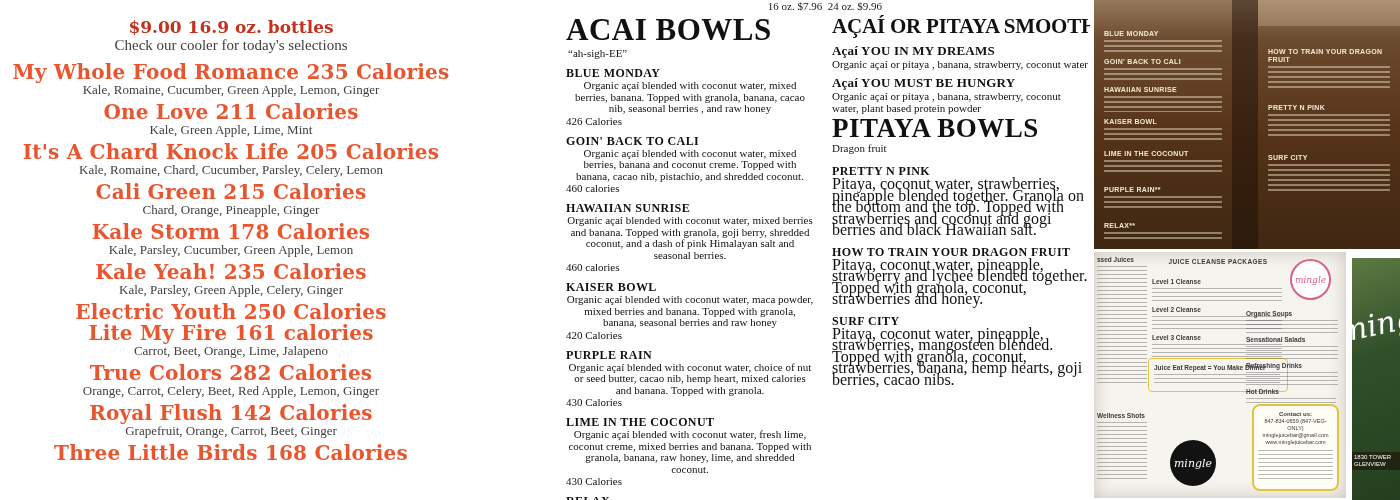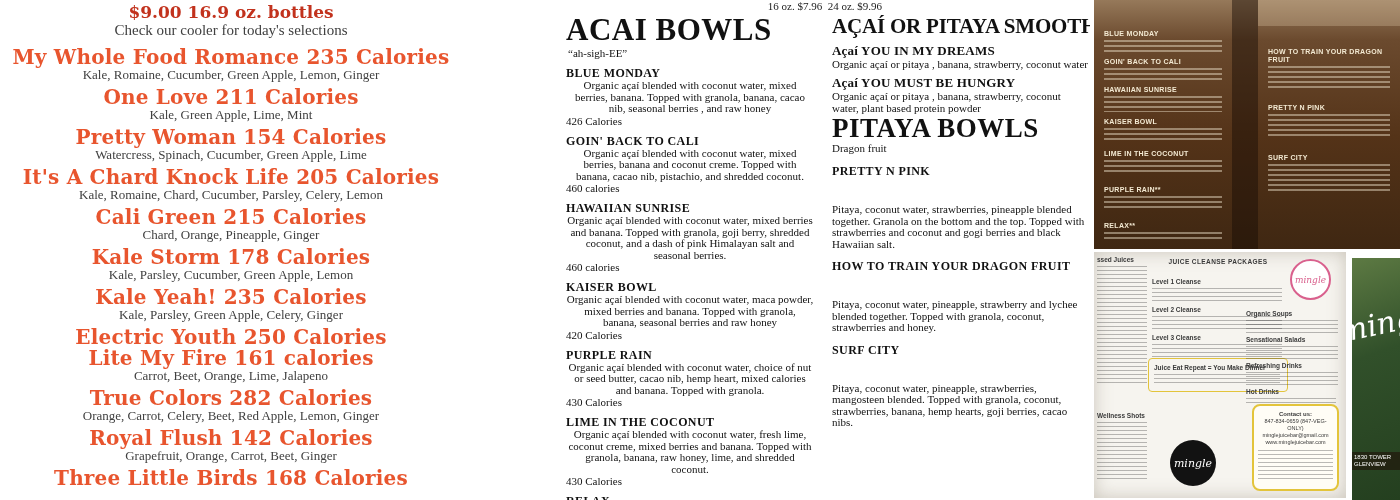--- a/index.html
+++ b/index.html
@@ -1,20 +1,20 @@
 <!DOCTYPE html>
 <html><head>
 <meta charset="utf-8">
 <style>
   * { margin:0; padding:0; box-sizing:border-box; }
   body { background:#888; font-family:"Liberation Serif", serif; }
   .page { position:relative; width:1400px; height:500px; background:#ffffff; overflow:hidden; margin:0 auto; }
 
   
-  .juice-col { position:absolute; left:0; top:0; width:462px; height:500px; text-align:center; overflow:hidden; padding-top:3px; }
+  .juice-col { position:absolute; left:0; top:0; width:462px; height:500px; text-align:center; overflow:hidden; padding-top:18px; }
   .juice-header-price { color:#c2321d; font-size:17px; font-weight:bold; font-family:"DejaVu Serif", serif; line-height:18px; }
   .juice-header-note { font-size:15px; color:#404040; line-height:18px; margin-bottom:8px; }
   .juice-name { color:#e8552e; font-size:20px; font-weight:bold; font-family:"DejaVu Serif", serif; line-height:21px; letter-spacing:0.2px; }
   .juice-desc { font-size:13px; color:#404040; line-height:14px; margin-bottom:5px; }
 
   
   .acai-col { position:absolute; left:566px; top:14px; width:248px; height:486px; overflow:hidden; color:#111; }
   .acai-title { font-size:31px; font-weight:bold; line-height:32px; letter-spacing:0.5px; }
   .acai-sub { font-size:11px; line-height:12px; margin:1px 0 6px 2px; }
   .bowl-name { font-size:12px; font-weight:bold; letter-spacing:0.4px; line-height:14px; margin-top:7px; }
@@ -24,21 +24,21 @@
   .prices-note { position:absolute; left:735px; top:0; width:180px; font-size:11px; line-height:12px; text-align:center; color:#222; }
 
   
   .smoothie-col { position:absolute; left:832px; top:14px; width:258px; height:486px; overflow:hidden; color:#111; }
   .smoothie-title { font-size:21px; font-weight:bold; line-height:24px; letter-spacing:-0.2px; white-space:nowrap; }
   .sm-name { font-size:13px; font-weight:bold; line-height:15px; margin-top:5px; letter-spacing:0.2px; }
   .sm-desc { font-size:11px; line-height:12px; }
   .pitaya-title { font-size:27px; font-weight:bold; line-height:28px; margin-top:0; letter-spacing:0.5px; }
   .pitaya-sub { font-size:11px; line-height:13px; margin-bottom:4px; }
   .pb-name { font-size:12px; font-weight:bold; line-height:14px; margin-top:9px; letter-spacing:0.4px; }
-  .pb-desc { font-size:11px; line-height:11.5px;margin-top:26px; }
+  .pb-desc { font-size:16px; line-height:11.5px; }
 
   
   .board-photo { position:absolute; left:1094px; top:0; width:306px; height:249px; overflow:hidden;
     background:linear-gradient(180deg,#96795a 0%, #6b4a2e 16%, #543318 55%, #3f2712 100%); }
   .board-strip { position:absolute; left:138px; top:0; width:26px; height:100%; background:rgba(22,12,5,0.45); }
   .board-top-light { position:absolute; right:0; top:0; width:142px; height:26px; background:rgba(232,212,180,0.28); }
   .b-entry { position:absolute; font-family:"Liberation Sans", sans-serif; }
   .b-head { color:#f3e9d2; font-size:7px; font-weight:bold; letter-spacing:0.3px; line-height:8px; }
   .b-lines { margin-top:2px; background:repeating-linear-gradient(180deg, rgba(243,233,210,0.45) 0 2px, transparent 2px 5px); }
 
@@ -82,24 +82,20 @@
 
     <div>
       <div class="juice-name">My Whole Food Romance 235 Calories</div>
       <div class="juice-desc">Kale, Romaine, Cucumber, Green Apple, Lemon, Ginger</div>
     </div>
     <div>
       <div class="juice-name">One Love 211 Calories</div>
       <div class="juice-desc">Kale, Green Apple, Lime, Mint</div>
     </div>
     <div>
-      <div class="juice-name">Pretty Woman 154 Calories</div>
-      <div class="juice-desc">Watercress, Spinach, Cucumber, Green Apple, Lime</div>
-    </div>
-    <div>
       <div class="juice-name">It's A Chard Knock Life 205 Calories</div>
       <div class="juice-desc">Kale, Romaine, Chard, Cucumber, Parsley, Celery, Lemon</div>
     </div>
     <div>
       <div class="juice-name">Cali Green 215 Calories</div>
       <div class="juice-desc">Chard, Orange, Pineapple, Ginger</div>
     </div>
     <div>
       <div class="juice-name">Kale Storm 178 Calories</div>
       <div class="juice-desc">Kale, Parsley, Cucumber, Green Apple, Lemon</div>

